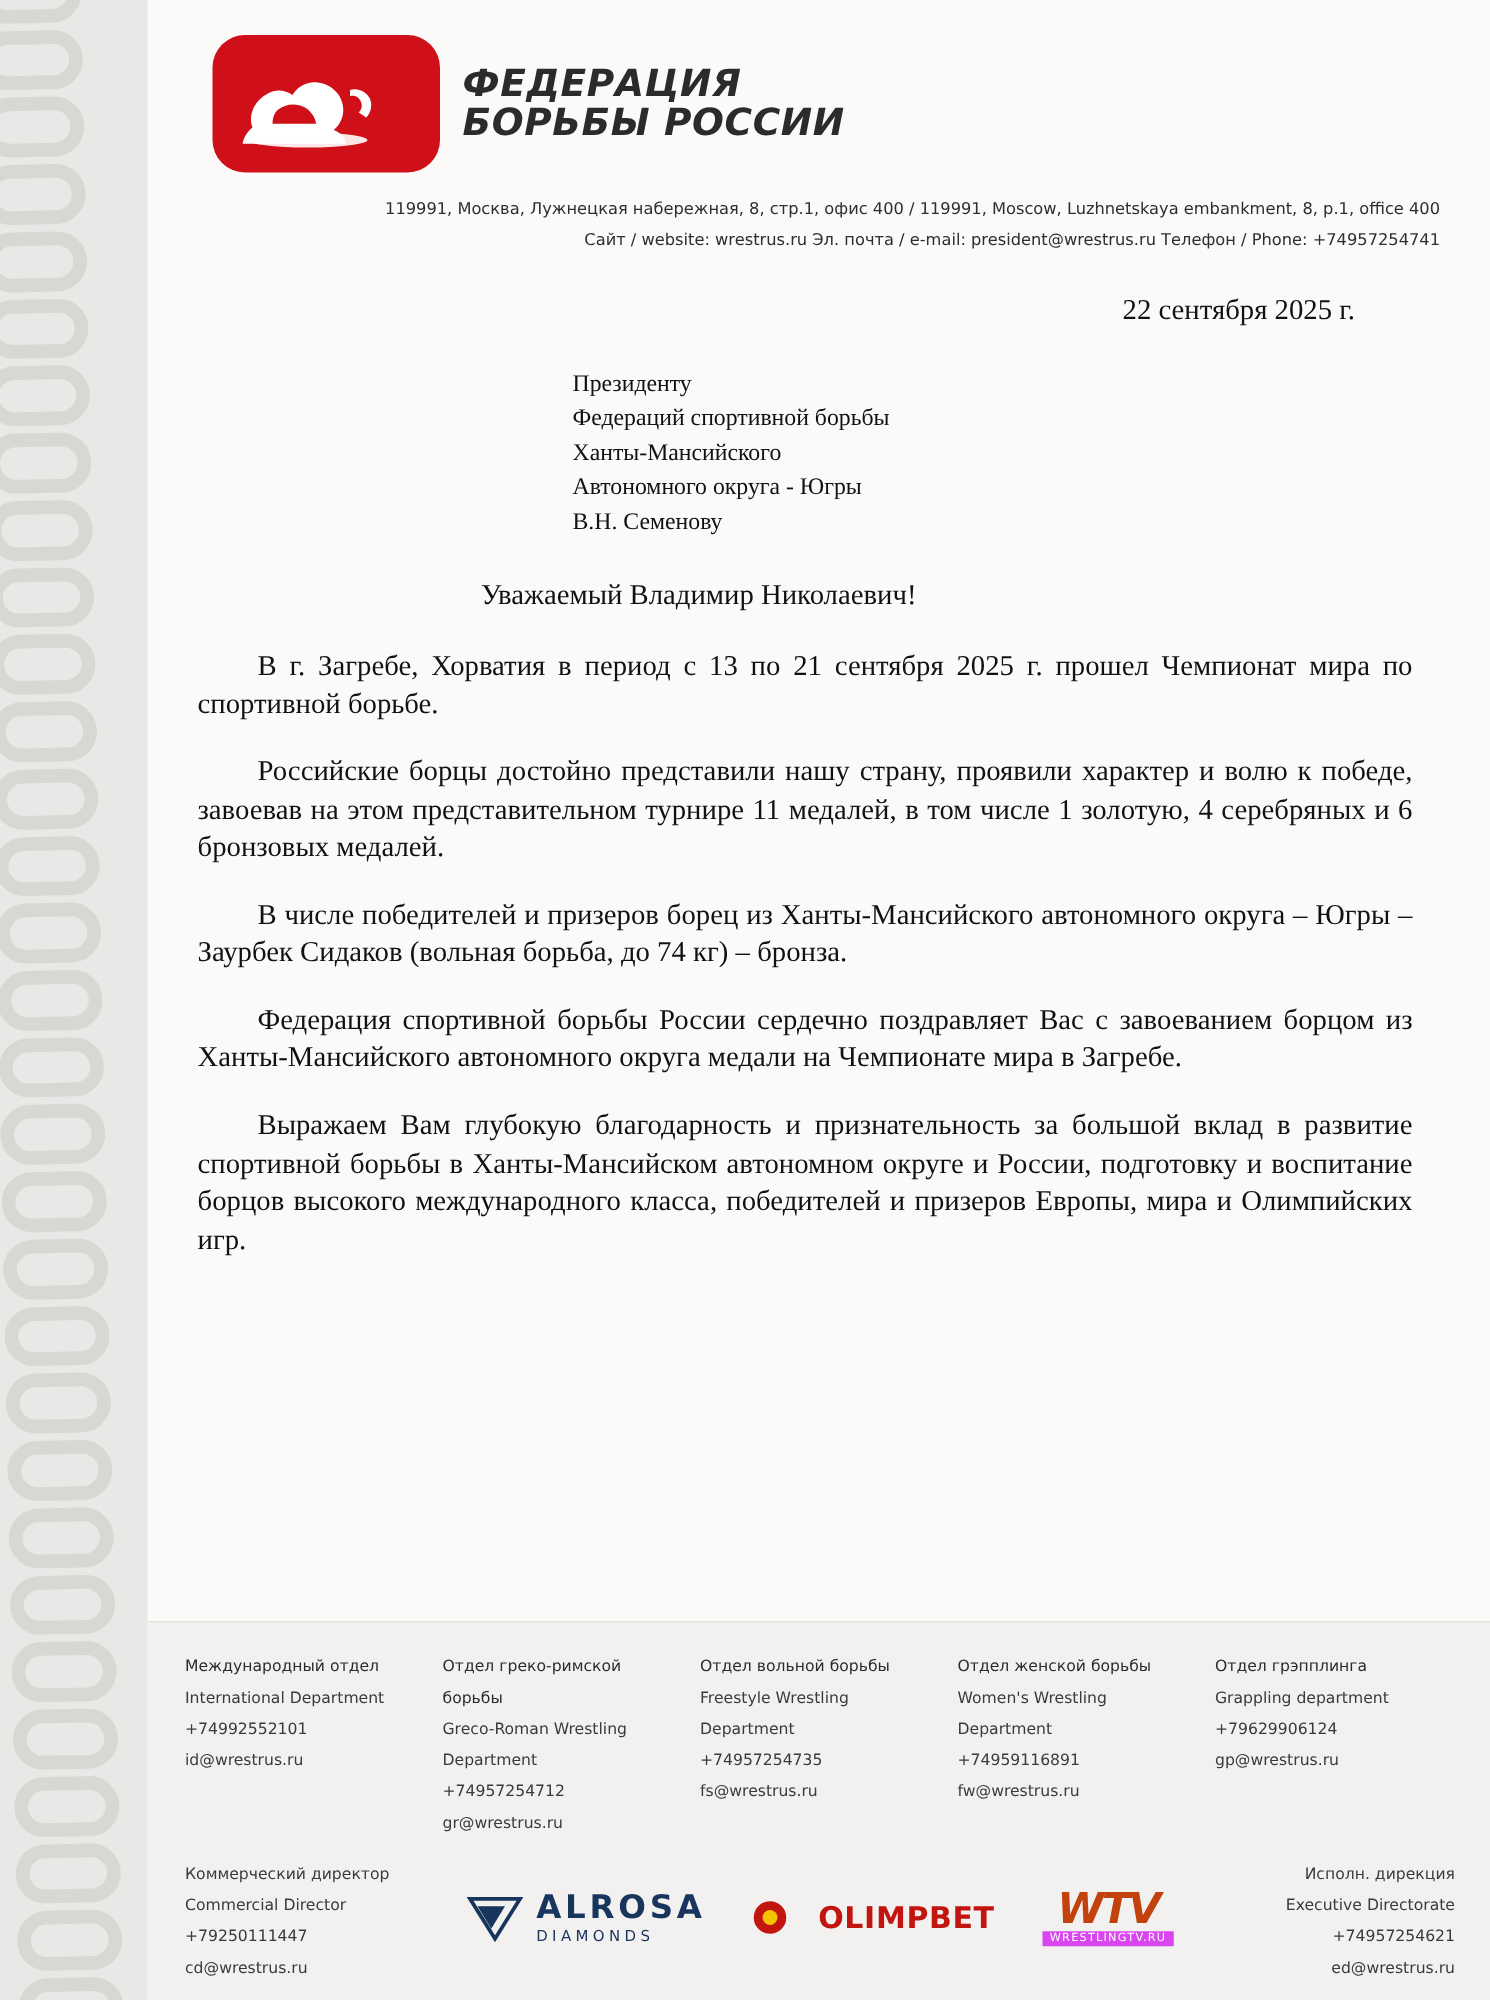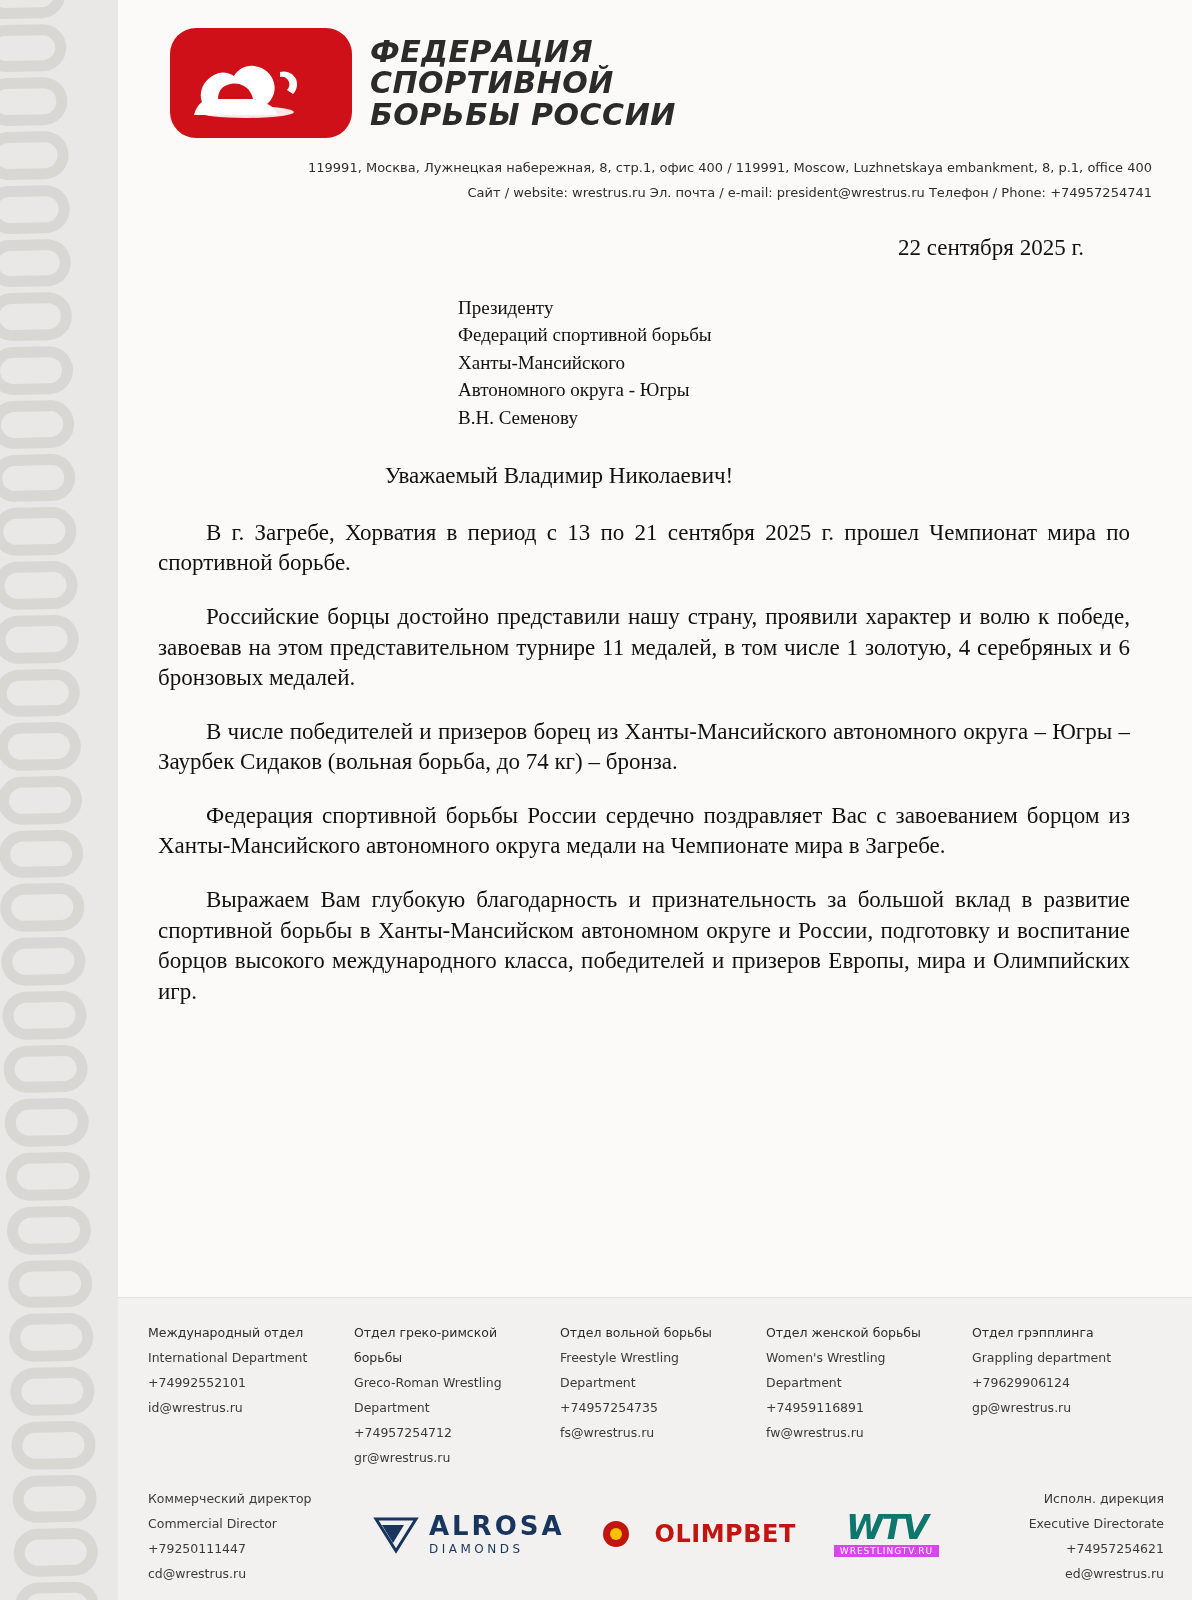--- a/index.html
+++ b/index.html
@@ -243,21 +243,21 @@
   .sp-wtv {
     display: flex;
     flex-direction: column;
     align-items: center;
     font-family: "DejaVu Sans", sans-serif;
   }
   .sp-wtv .mark {
     font-weight: bold;
     font-style: italic;
     font-size: 34px;
-    color: #0f766e;
+    color: #c2410c;
     line-height: 0.9;
     letter-spacing: -2px;
   }
   .sp-wtv .sub {
     font-size: 9px;
     color: #ffffff;
     background: #d946ef;
     padding: 1px 6px;
     letter-spacing: 1px;
     margin-top: 2px;
@@ -312,21 +312,20 @@
           <div class="logo-badge">
             <svg class="wrestlers" viewBox="0 0 154 82" xmlns="http://www.w3.org/2000/svg" aria-hidden="true">
               <path fill="#ffffff" d="M18 60c-4-10 2-22 12-27 7-4 14-3 20 1 4-7 12-11 20-10 10 1 18 8 20 17 2 8-1 16-7 21 5 2 9 6 10 11H10c1-5 4-10 8-13z"></path>
               <path fill="#cf1019" d="M38 46c6-5 15-6 22-2 5 3 8 8 9 13H34c0-4 1-8 4-11z"></path>
               <path fill="#ffffff" d="M96 30c6-2 13 1 16 7 2 5 1 11-3 15l-6-4c3-3 3-7 1-10-2-3-5-4-8-3v-5z"></path>
               <ellipse cx="62" cy="70" rx="48" ry="6" fill="#ffffff" opacity="0.9"></ellipse>
             </svg>
           </div>
           <div class="logo-text">
             <div>Федерация</div>
-            <div>спортивной</div>
             <div>борьбы России</div>
           </div>
         </div>
 
         <div class="contact-block">
           <div>119991, Москва, Лужнецкая набережная, 8, стр.1, офис 400 / 119991, Moscow, Luzhnetskaya embankment, 8, p.1, office 400</div>
           <div class="line2">Сайт / website: wrestrus.ru   Эл. почта / e-mail: president@wrestrus.ru   Телефон / Phone: +74957254741</div>
         </div>
       </div>
 

